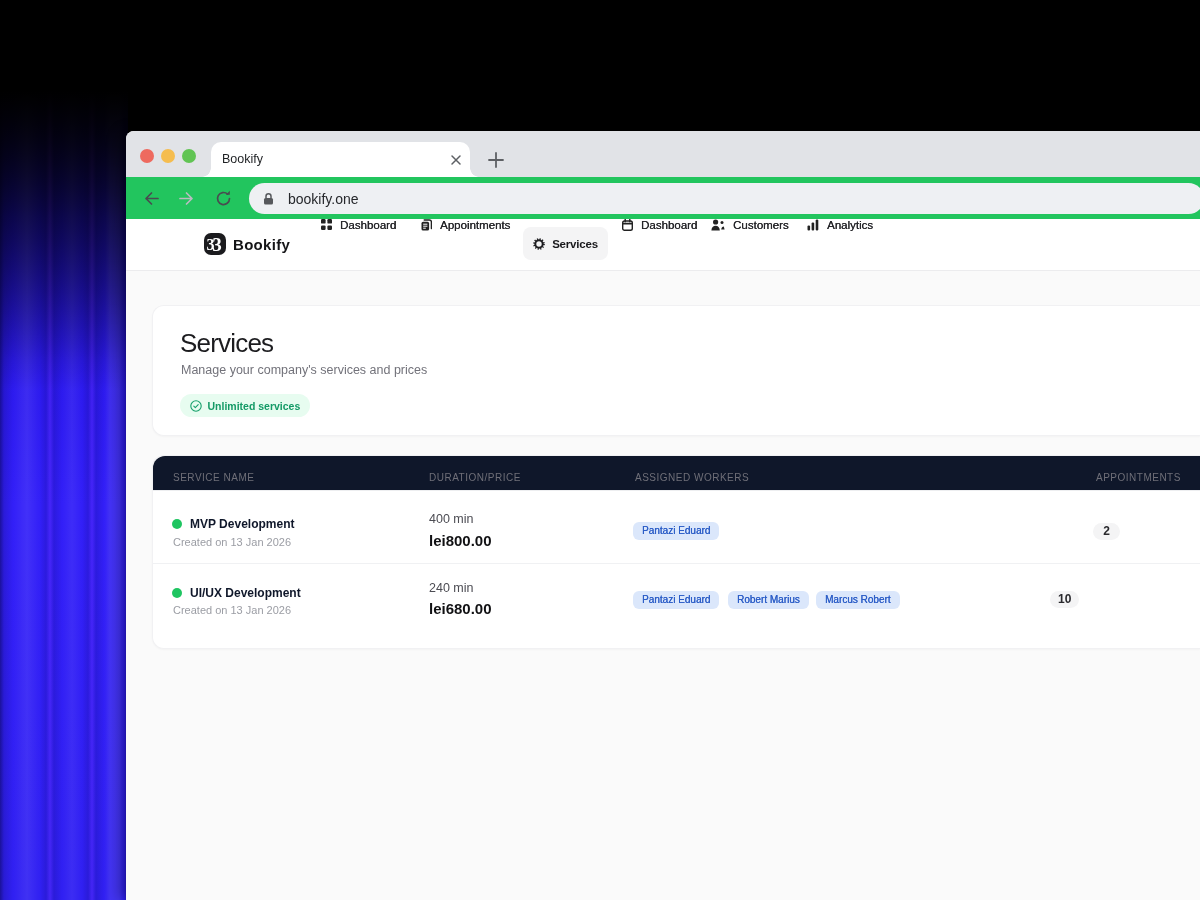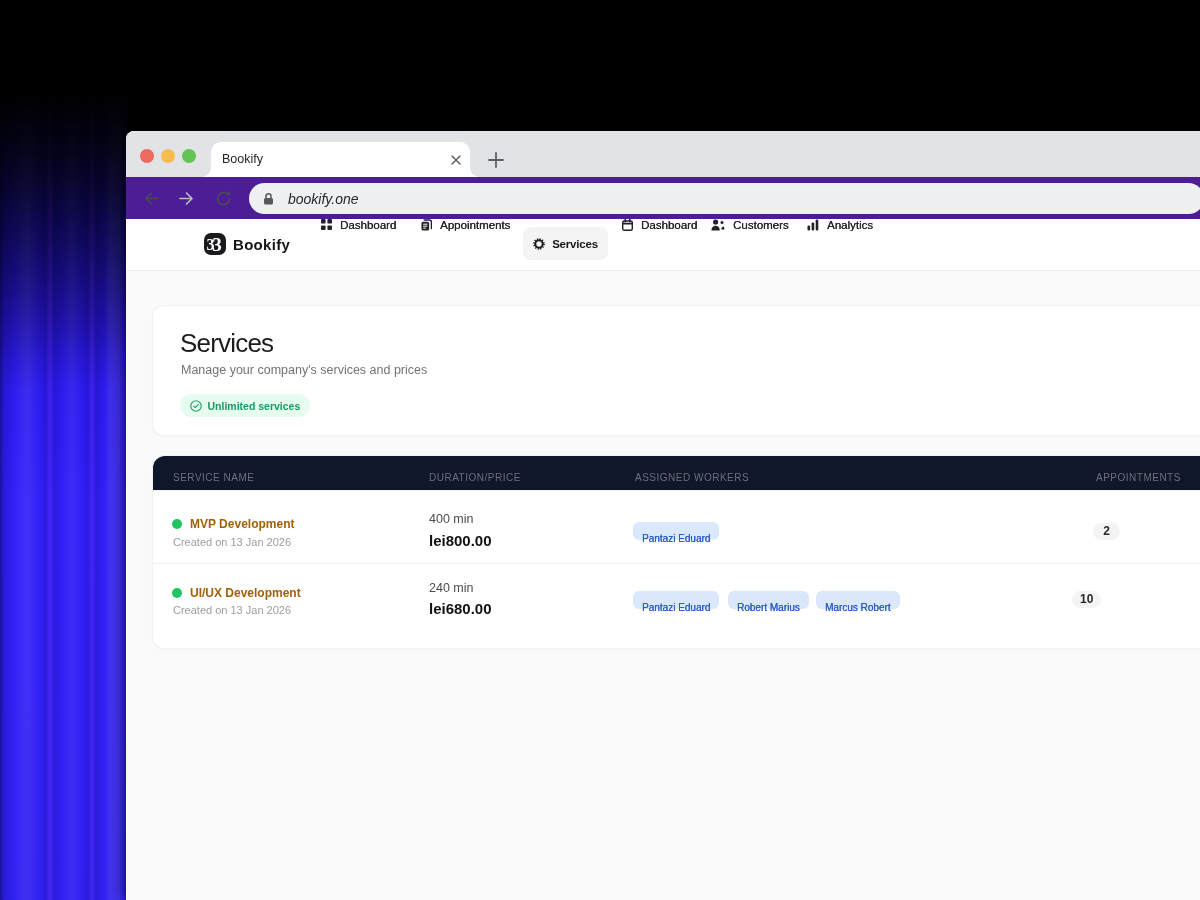--- a/index.html
+++ b/index.html
@@ -36,21 +36,21 @@
   .l-grn { left:55.5px; background:#61c454; }
 
   .tab { position:absolute; left:85px; top:11px; width:259px; height:35px; background:#fff; border-radius:10px 10px 0 0; }
   .tab::before, .tab::after { content:""; position:absolute; bottom:0; width:9px; height:9px; }
   .tab::before { left:-9px; background:radial-gradient(circle 9px at 0 0, rgba(255,255,255,0) 8.5px, #fff 9px); }
   .tab::after { right:-9px; background:radial-gradient(circle 9px at 100% 0, rgba(255,255,255,0) 8.5px, #fff 9px); }
   .tab .title { position:absolute; left:11px; top:10px; font-size:12.5px; color:#1e2023; }
   .tab .close { position:absolute; left:237px; top:10px; width:16px; height:16px; }
   .newtab { position:absolute; left:362px; top:21px; width:16px; height:16px; }
 
-  .toolbar { position:relative; height:42px; background:#4c1d95;font-style:italic; }
+  .toolbar { position:relative; height:42px; background:#22c55e; }
   .navbtn { position:absolute; top:12px; }
   .urlpill { position:absolute; left:123px; top:6px; right:-4px; height:31px; border-radius:16px; background:#eef0f3; }
   .urlpill svg { position:absolute; left:13px; top:9px; }
   .urlpill .url { position:absolute; left:39px; top:7.5px; font-size:14px; color:#26282c; }
 
   .navbar { position:relative; height:52px; background:#fff; border-bottom:1px solid #ececee; }
   .logo { position:absolute; left:78px; top:14px; width:22px; height:22px; background:#1b1b1e; border-radius:7px; }
   .logo svg { position:absolute; left:0; top:0; }
   .brand { position:absolute; left:107px; top:17px; font-size:15px; font-weight:700; letter-spacing:.3px; color:#151517; }
   .navitem { position:absolute; top:0; height:52px; display:flex; font-size:11.5px; color:#27272b; text-shadow:.3px 0 0 currentColor; }
@@ -70,25 +70,25 @@
   .card1 .sub { position:absolute; left:28px; top:56px; font-size:12.5px; color:#72727a; line-height:16px; }
   .greenpill { position:absolute; left:27px; top:88px; height:23px; border-radius:12px; background:#e7fcf0; display:flex; align-items:center; padding:0 9.5px; }
   .greenpill svg { margin-right:6px; }
   .greenpill span { font-size:10.5px; font-weight:700; color:#149a66; }
 
   .card2 { top:184px; height:194px; }
   .thead { position:absolute; left:0; top:0; right:0; height:35px; background:#0f172a; border-radius:12px 0 0 0; border-bottom:1px solid #edeef0; }
   .th { position:absolute; top:15px; font-size:10px; letter-spacing:.5px; color:#6f6f78; line-height:14px; }
   .divider { position:absolute; left:0; right:0; top:107px; height:1px; background:#f0f1f3; }
   .dot { position:absolute; width:10px; height:10px; border-radius:50%; background:#1fc561; }
-  .rowtitle { position:absolute; font-size:12px; font-weight:700; color:#a16207; line-height:16px; }
+  .rowtitle { position:absolute; font-size:12px; font-weight:700; color:#0f172a; line-height:16px; }
   .created { position:absolute; font-size:11px; color:#9b9da4; line-height:14px; }
   .mins { position:absolute; left:276px; font-size:12.5px; color:#4c4c53; line-height:15px; }
   .price { position:absolute; left:276px; font-size:15px; font-weight:700; color:#111113; line-height:19px; }
-  .chip { position:absolute; height:17.5px; border-radius:6px; background:#dbe7fb; color:#2b5dc7; font-size:10px; line-height:17.5px; padding:8px 9px; text-shadow:.2px 0 0 currentColor; }
+  .chip { position:absolute; height:17.5px; border-radius:6px; background:#dbe7fb; color:#2b5dc7; font-size:10px; line-height:17.5px; padding:0 9px; text-shadow:.2px 0 0 currentColor; }
   .badge { position:absolute; height:17px; min-width:27px; border-radius:9px; background:#f4f4f5; color:#29292d; font-size:12px; font-weight:700; line-height:17px; text-align:center; padding:0 8px; }
 </style>
 </head>
 <body>
 <div class="stage">
   <div class="curtain"></div>
   <div class="window">
 
     <div class="tabstrip">
       <div class="light l-red"></div>
@@ -222,18 +222,18 @@
         <div class="divider"></div>
 
         <div class="dot" style="left:19px; top:132px"></div>
         <div class="rowtitle" style="left:37px; top:129px">UI/UX Development</div>
         <div class="created" style="left:20px; top:147px">Created on 13 Jan 2026</div>
         <div class="mins" style="top:125px">240 min</div>
         <div class="price" style="top:143px">lei680.00</div>
         <div class="chip" style="left:480px; top:135px">Pantazi Eduard</div>
         <div class="chip" style="left:575px; top:135px">Robert Marius</div>
         <div class="chip" style="left:663px; top:135px">Marcus Robert</div>
-        <div class="badge" style="left:919px; top:135px">10</div>
+        <div class="badge" style="left:897px; top:135px">10</div>
       </div>
     </div>
 
   </div>
 </div>
 
 </body></html>

